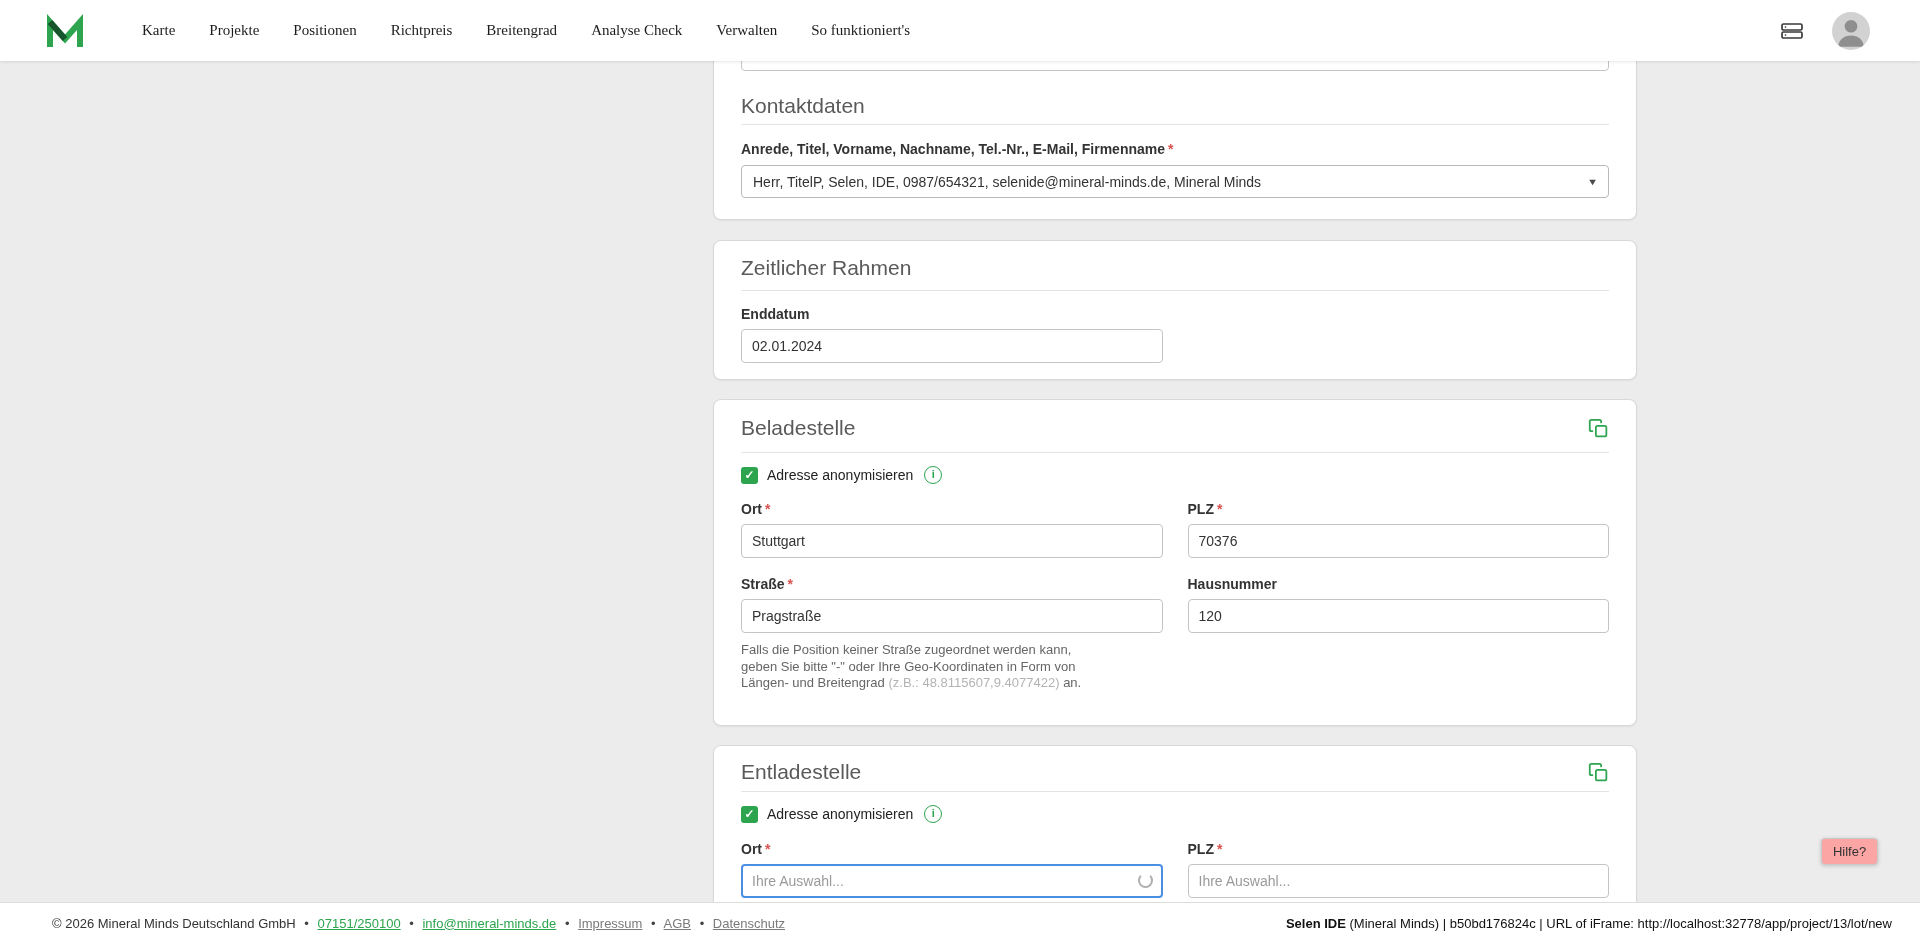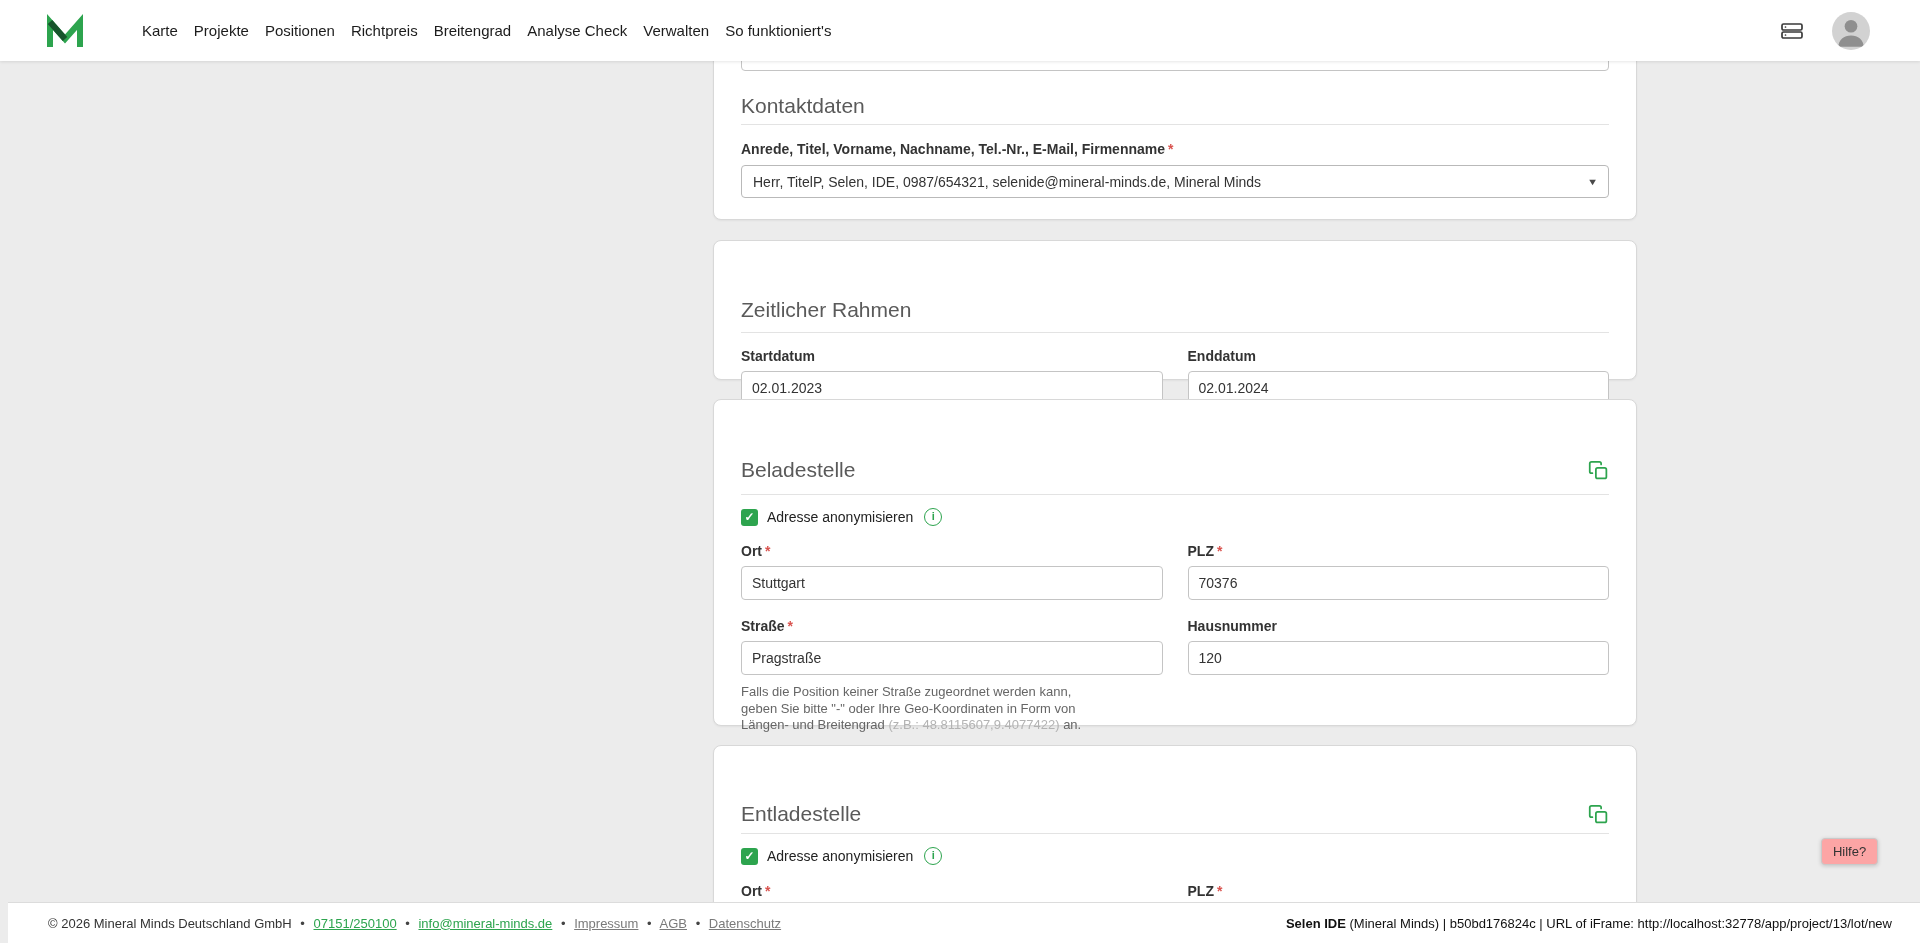--- a/index.html
+++ b/index.html
@@ -13,21 +13,21 @@
 
   
   .navbar{
     position:absolute; top:0; left:0; right:0; height:61px;
     background:#fff; z-index:50;
     display:flex; align-items:center;
     padding:0 50px 0 45px;
     box-shadow:0 1px 3px rgba(0,0,0,.10);
   }
   .logo{ width:40px; height:40px; display:block; cursor:pointer; }
-  .nav-items{ display:flex; gap:16px; margin-left:57px; }
+  .nav-items{ display:flex; gap:34px; margin-left:57px;font-family:Liberation Serif, serif; }
   .nav-item{
     font-size:15px; font-weight:500; color:#1c1c1c;
     text-decoration:none; cursor:pointer; white-space:nowrap;
   }
   .nav-right{ margin-left:auto; display:flex; align-items:center; gap:26px; }
   .icon-btn{ display:flex; align-items:center; cursor:pointer; }
   .avatar{
     width:38px; height:38px; border-radius:50%;
     background:#d2d2d2; overflow:hidden;
     display:flex; align-items:flex-end; justify-content:center; cursor:pointer;
@@ -40,21 +40,21 @@
     box-shadow:0 1px 2px rgba(0,0,0,.05);
     padding-left:27px; padding-right:27px;
   }
   #card-contact      { top:20px;  height:200px; padding-top:16px; overflow:hidden; }
   #card-timeframe    { top:240px; height:140px; padding-top:14px; }
   #card-beladestelle { top:399px; height:327px; padding-top:15px; }
   #card-entladestelle{ top:745px; height:205px; padding-top:13px; }
 
   .section-head{
     display:flex; justify-content:space-between; align-items:center;
-    font-size:21px; line-height:26px; color:#5a5a5a; font-weight:400;margin-top:42px;
+    font-size:21px; line-height:26px; color:#5a5a5a; font-weight:400;
   }
   .rule{ border:none; border-top:1px solid #e3e3e3; }
   #card-contact .rule{ margin-top:5px; }
   #card-timeframe .rule{ margin-top:9px; }
   #card-beladestelle .rule{ margin-top:11px; }
   #card-entladestelle .rule{ margin-top:6px; }
 
   #card-contact .section-head{ margin-top:22px; }
 
   .flabel{
@@ -126,24 +126,24 @@
   .help-bubble{
     position:absolute; left:1821px; top:838px; width:57px; height:27px;
     background:#fca5a5; border:1px solid #c9c9c9; border-radius:4px;
     box-shadow:0 1px 4px rgba(0,0,0,.18);
     display:flex; align-items:center; justify-content:center;
     font-size:13px; color:#333; z-index:45; cursor:pointer;
   }
 
   
   .footer{
-    position:absolute; left:8px; right:0; bottom:0; height:41px;
+    position:absolute; left:0; right:0; bottom:0; height:41px;
     background:#fff; border-top:1px solid #dcdcdc; z-index:40;
     display:flex; align-items:center; justify-content:space-between;
-    padding:0 28px 0 40px; font-size:13px; color:#333;
+    padding:0 28px 0 52px; font-size:13px; color:#333;
   }
   .fleft{ white-space:nowrap; }
   .fleft .sep{ margin:0 5px; color:#444; }
   .fleft a{ cursor:pointer; }
   a.glink{ color:#2da44e; text-decoration:underline; }
   a.graylink{ color:#7a7a7a; text-decoration:underline; }
   .fright{ white-space:nowrap; color:#111; }
   .fright .fbold{ font-weight:bold; }
 </style>
 </head>
@@ -163,24 +163,20 @@
     <span class="caret">▼</span>
   </div>
 </section>
 
 <section class="card" id="card-timeframe">
   <div class="section-head">
     <span>Zeitlicher Rahmen</span>
   </div>
   <hr class="rule">
   <div class="grid2">
-    <div>
-      <div class="flabel">Startdatum</div>
-      <input class="tinput" value="02.01.2023" style="">
-    </div>
     <div>
       <div class="flabel">Enddatum</div>
       <input class="tinput" value="02.01.2024" style="">
     </div>
   </div>
 </section>
 
 <section class="card" id="card-beladestelle">
   <div class="section-head">
     <span>Beladestelle</span>

